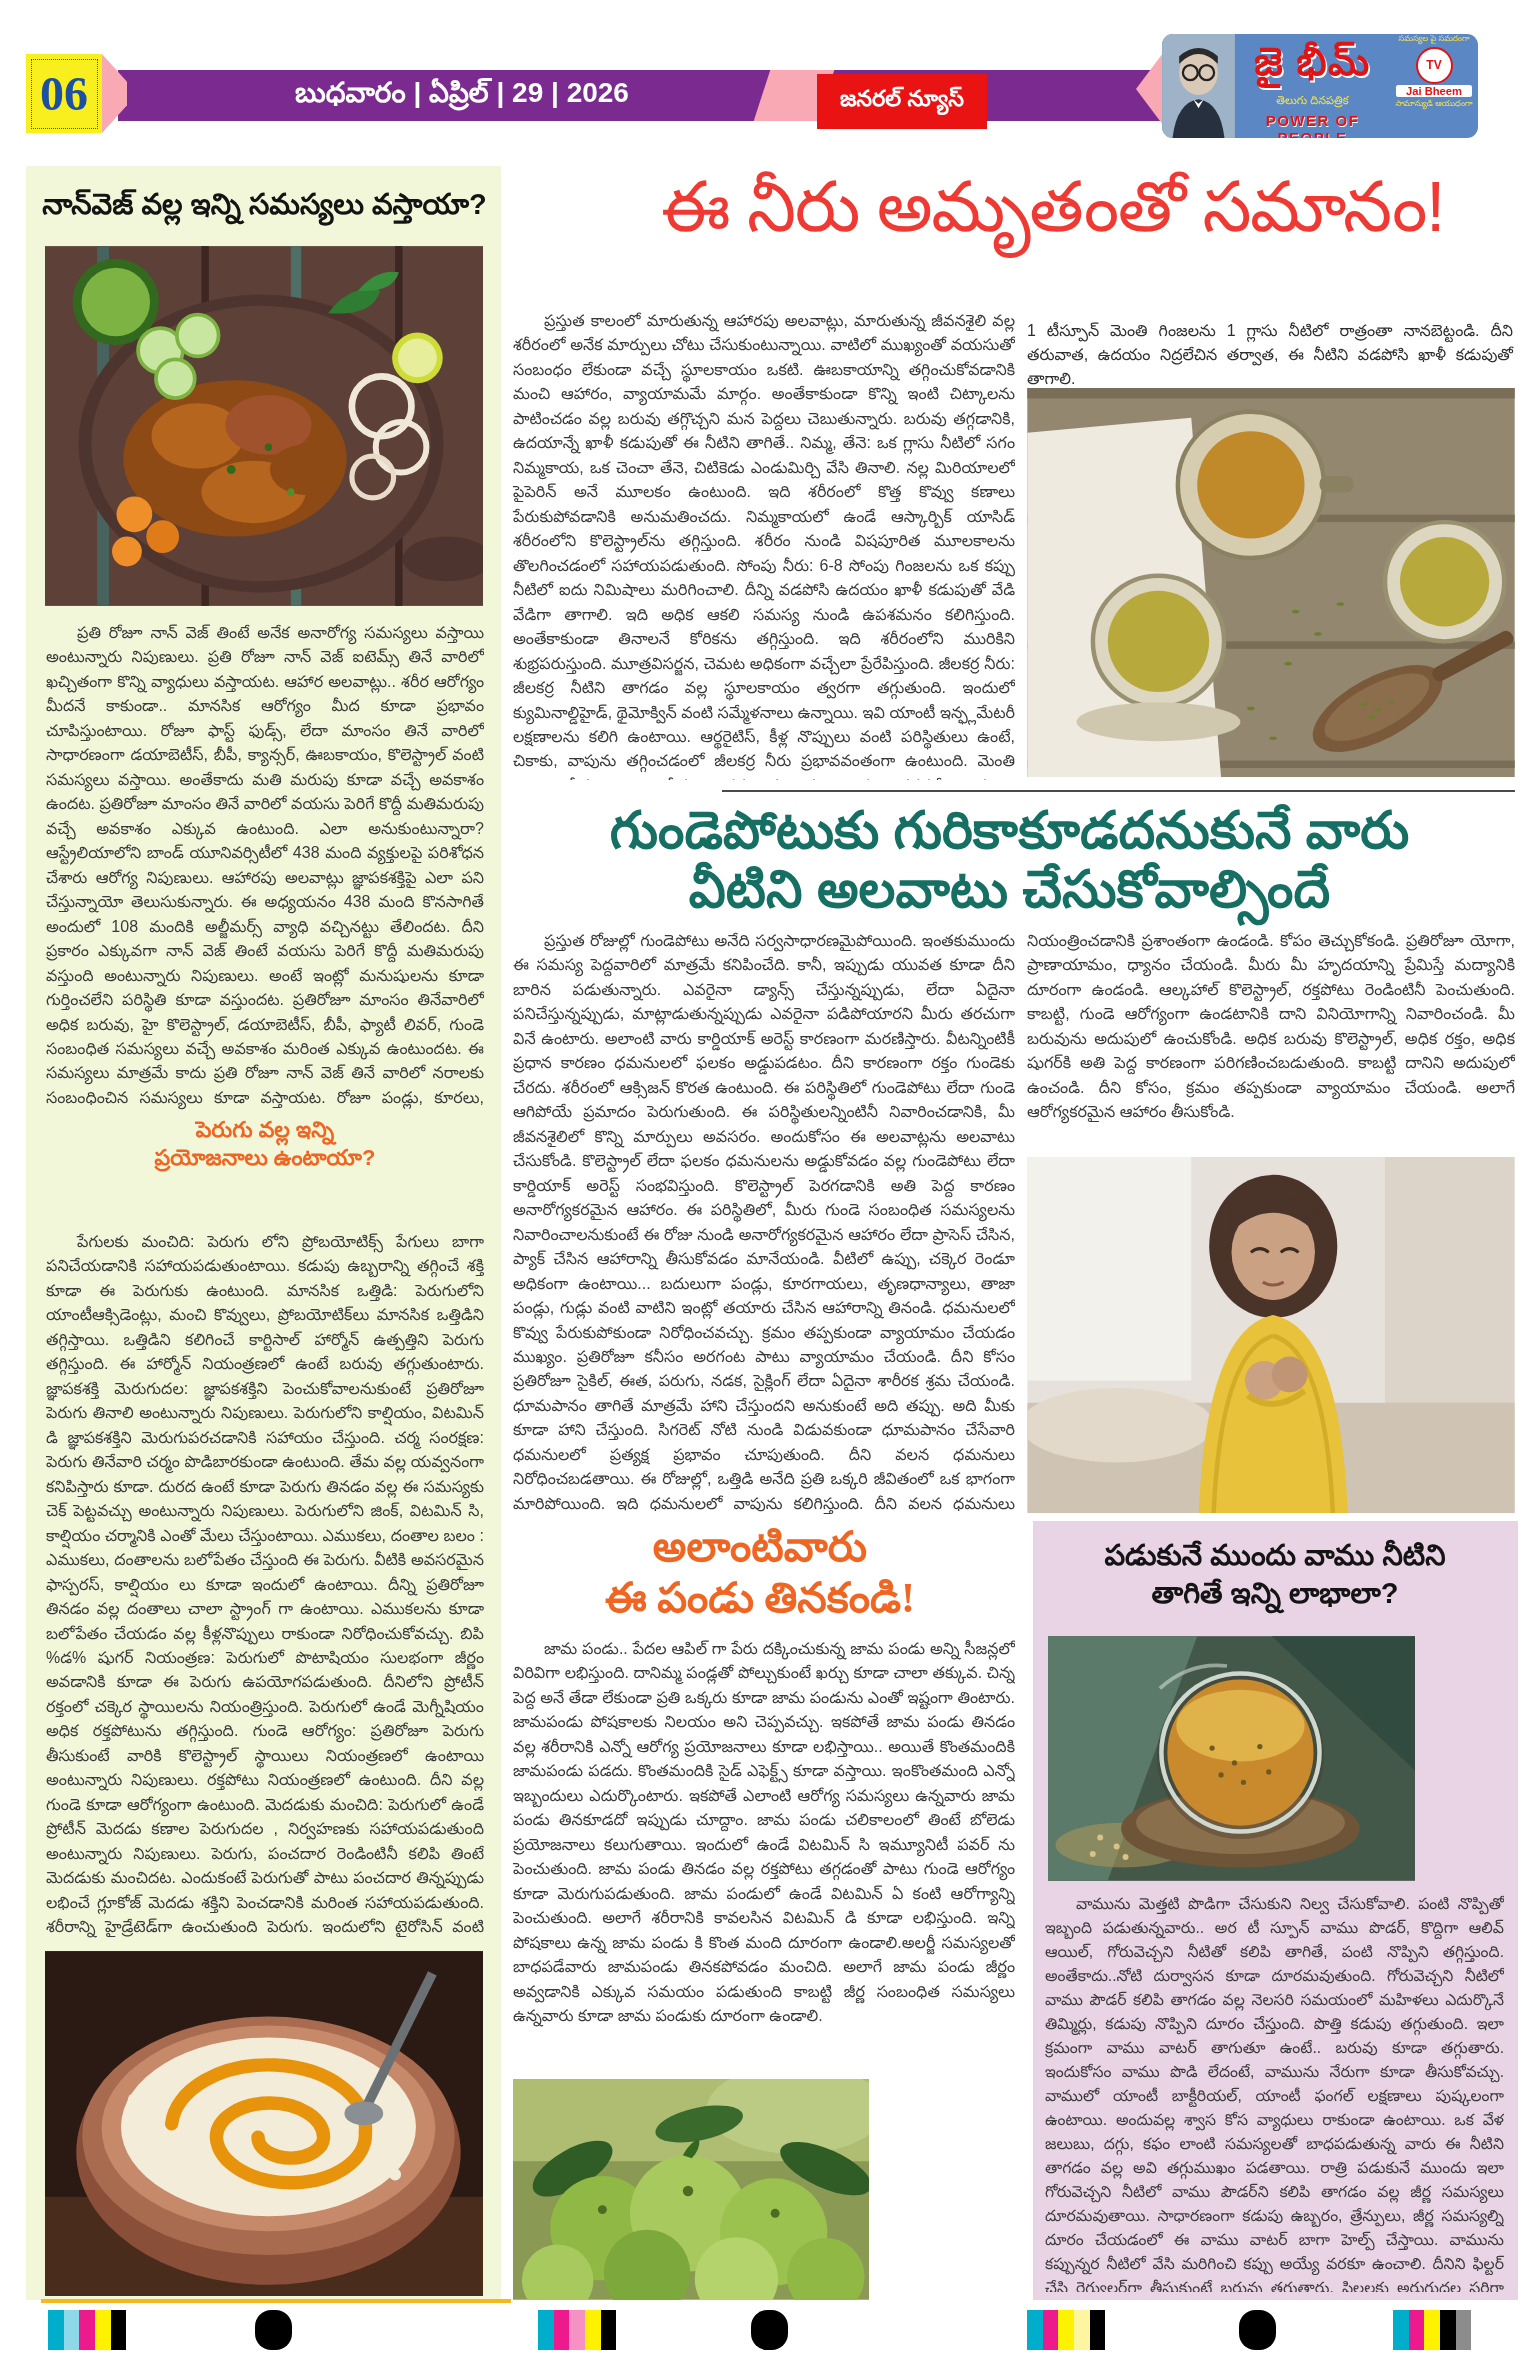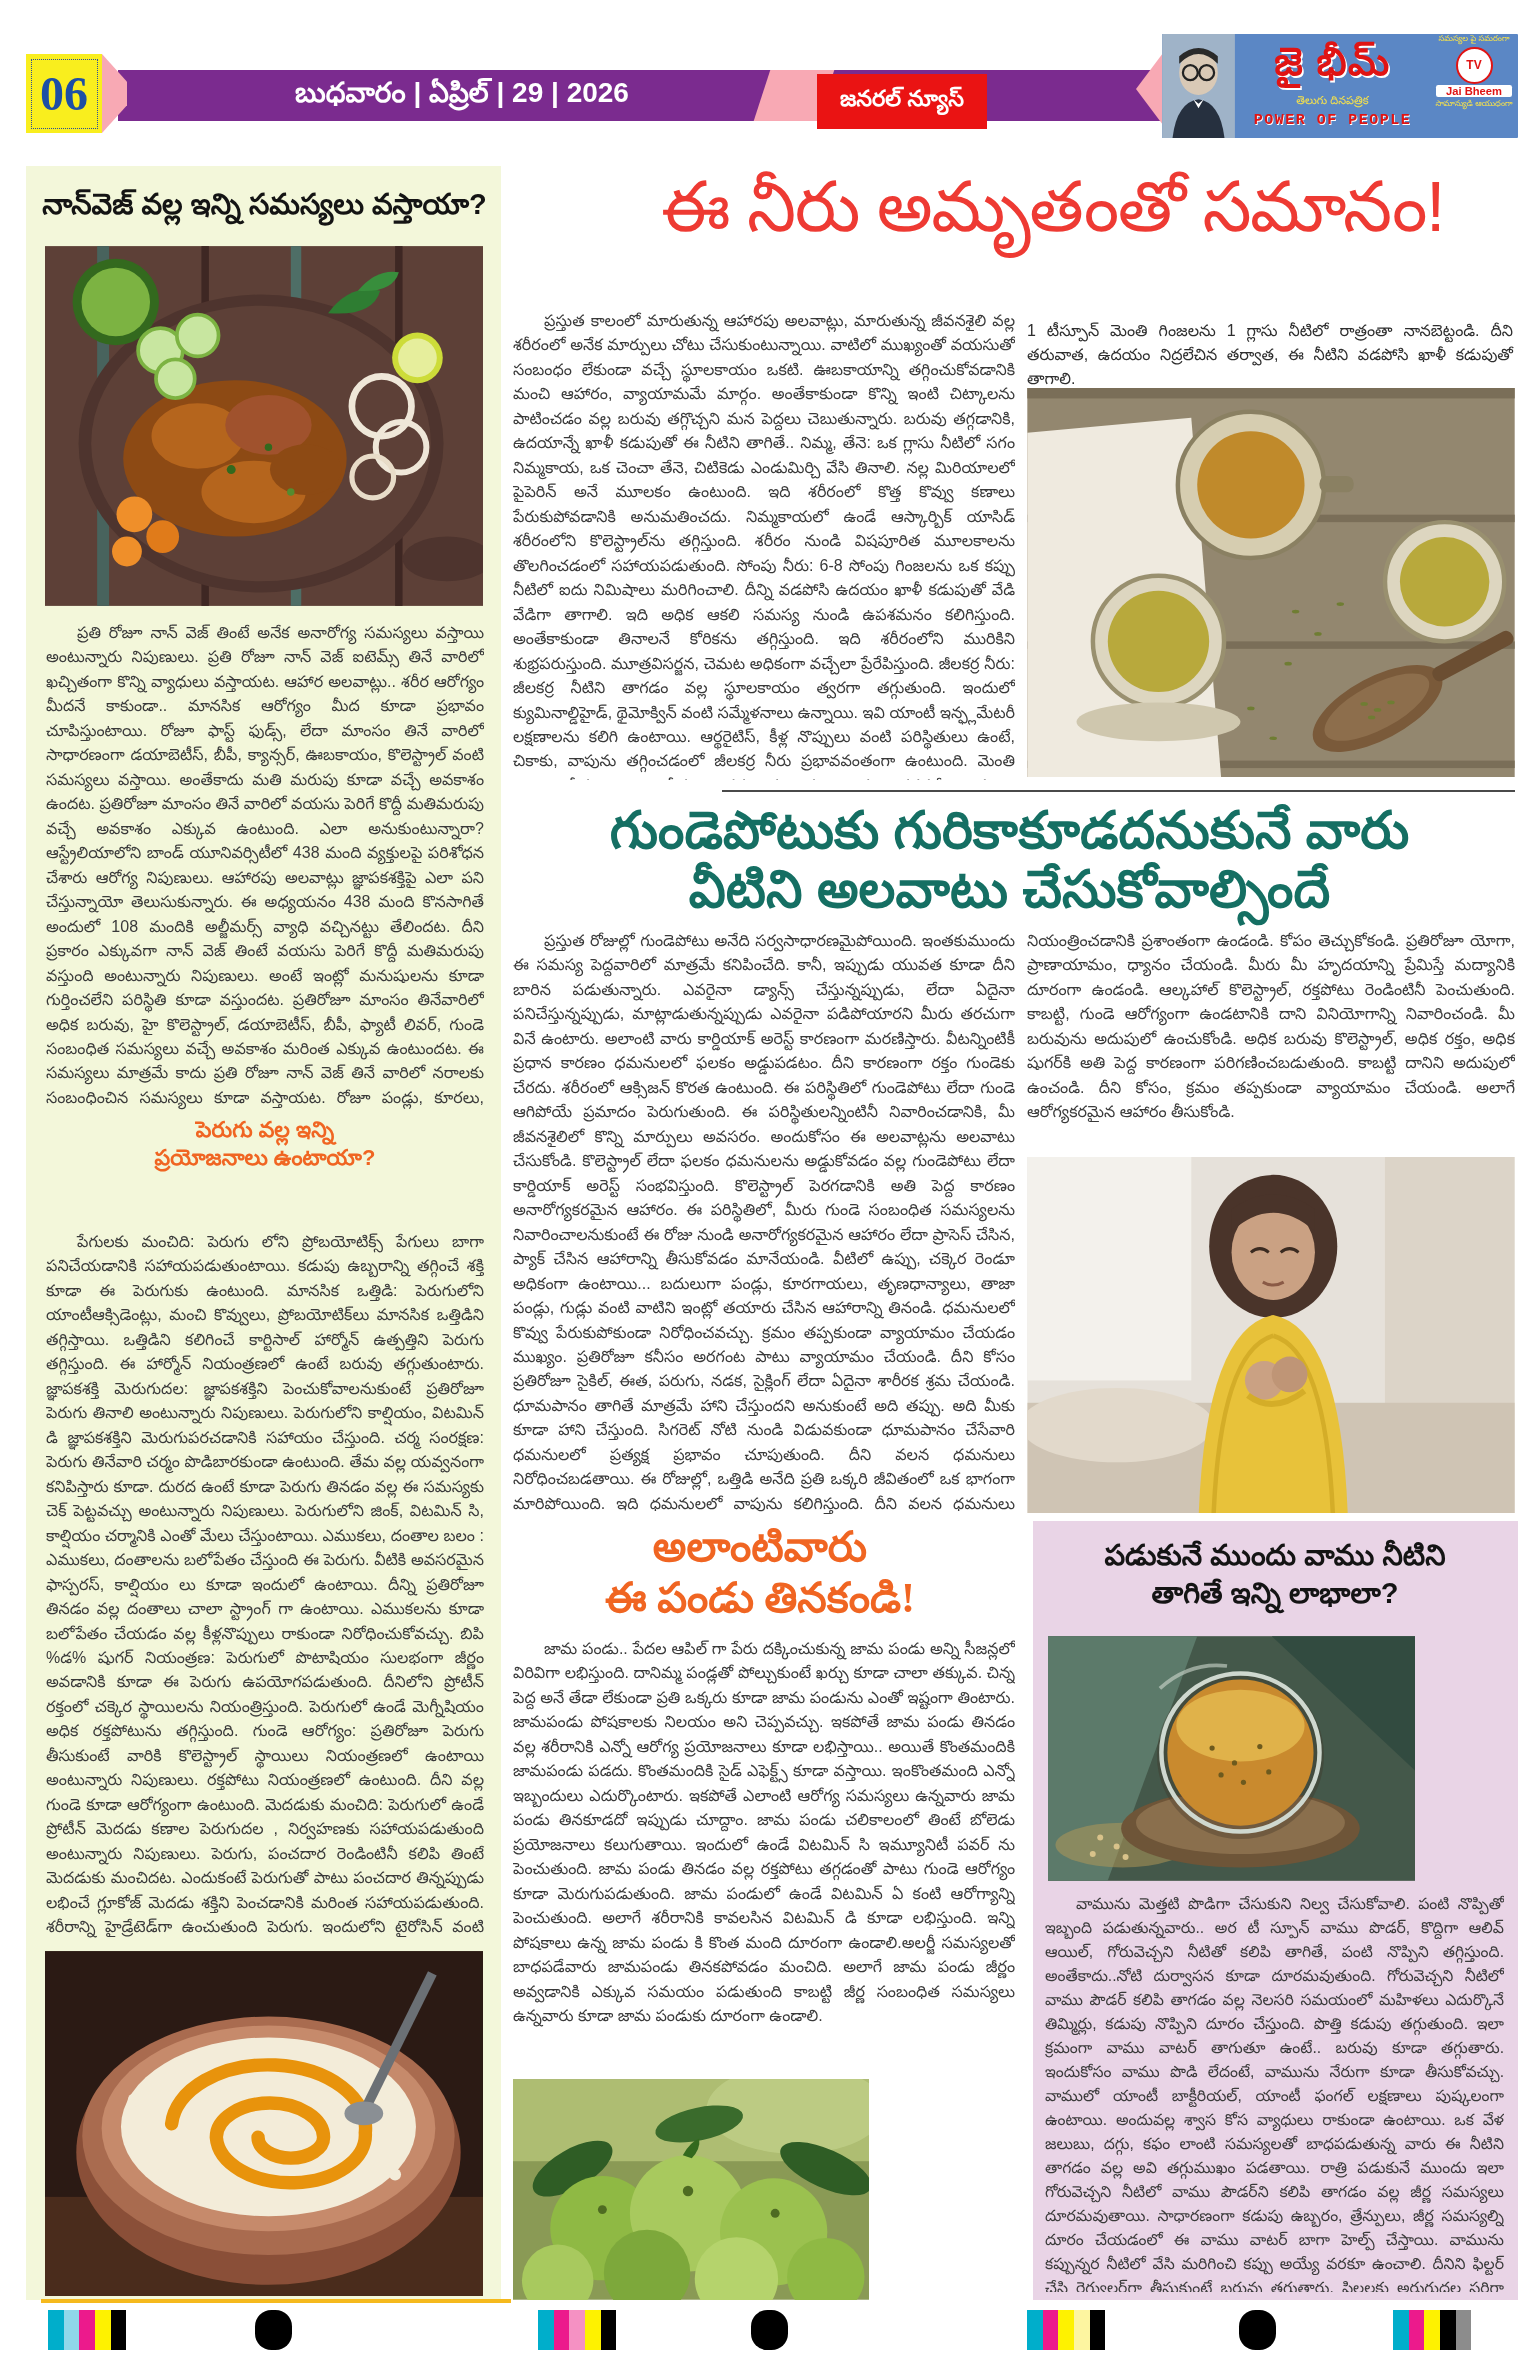--- a/index.html
+++ b/index.html
@@ -13,28 +13,28 @@
   #pagenum-fold{left:102px;top:54px;width:25px;height:79px;background:#f8a9b4;
       clip-path:polygon(0 0,100% 35%,100% 65%,0 100%);z-index:3;}
   #header-bar{left:118px;top:70px;width:1044px;height:51px;background:#7b2b8f;z-index:1;}
   #header-date{left:134px;top:75px;width:656px;height:43px;display:flex;align-items:center;justify-content:center;
       color:#ffffff;font-weight:bold;font-size:28px;z-index:2;}
   #header-notch{left:762px;top:70px;width:64px;height:51px;background:#f8a9b4;transform:skewX(-18deg);z-index:2;}
   #section-box{left:817px;top:74px;width:170px;height:55px;background:#ea1313;display:flex;align-items:center;
       justify-content:center;color:#ffffff;font-weight:bold;font-size:22.4px;z-index:3;}
   #logo-arrow{left:1136px;top:45px;width:33px;height:88px;background:#f8a9b4;
       clip-path:polygon(100% 0,0 50%,100% 100%);z-index:2;}
-  #masthead{left:1162px;top:34px;width:356px;height:104px;background:#5b87c5;border-radius:1px;z-index:3;
+  #masthead{left:1162px;top:34px;width:316px;height:104px;background:#5b87c5;border-radius:11px;z-index:3;
       display:flex;overflow:hidden;}
   #mast-portrait{width:73px;height:100%;position:relative;flex:none;}
   #mast-center{flex:1;position:relative;text-align:center;}
   #mast-title{margin-top:6px;font-size:39px;font-weight:bold;color:#e01414;
       text-shadow:1.5px 1.5px 0 #ffffff;letter-spacing:1.5px;}
   #mast-sub{font-size:11.2px;color:#f7e24a;margin-top:0px;}
-  #mast-tagline{font-size:15px;font-weight:bold;color:#e01414;text-shadow:0.7px 0.7px 0 #ffffff;margin-top:3px;letter-spacing:1.5px;font-family:Liberation Mono, monospace;}
+  #mast-tagline{font-size:15px;font-weight:bold;color:#e01414;text-shadow:0.7px 0.7px 0 #ffffff;margin-top:3px;letter-spacing:1.5px;}
   #mast-right{width:88px;flex:none;position:relative;text-align:center;font-size:8.2px;color:#f7e24a;}
   #mast-badge{width:33px;height:33px;border-radius:50%;background:#ffffff;border:2.2px solid #e01414;margin:1.5px auto 0;
       display:flex;align-items:center;justify-content:center;color:#e01414;font-weight:bold;font-size:12px;}
   #mast-tv{color:#e01414;font-weight:bold;font-size:11.2px;background:#ffffff;border-radius:2.2px;margin:1.5px 6px;line-height:1.1;}
   
   #lead-headline{left:501px;top:167px;width:1029px;height:98px;display:flex;align-items:center;justify-content:center;
       color:#ee3a33;font-weight:normal;font-size:70px;white-space:nowrap;letter-spacing:-1.5px;padding-left:37px;}
   
   #left-col{left:26px;top:166px;width:475px;height:2134px;background:#f3f7da;}
   #left-title{left:41px;top:188px;width:447px;text-align:center;font-size:29px;font-weight:bold;color:#141414;}

